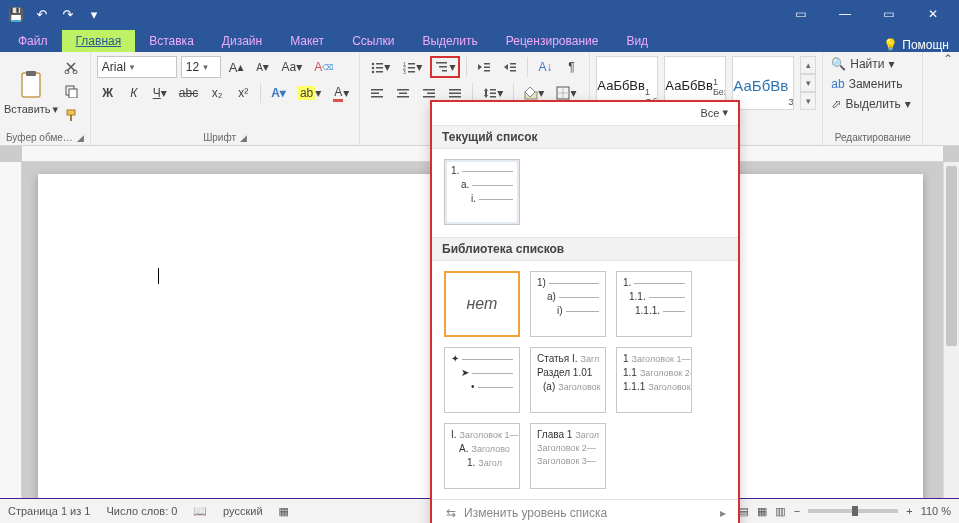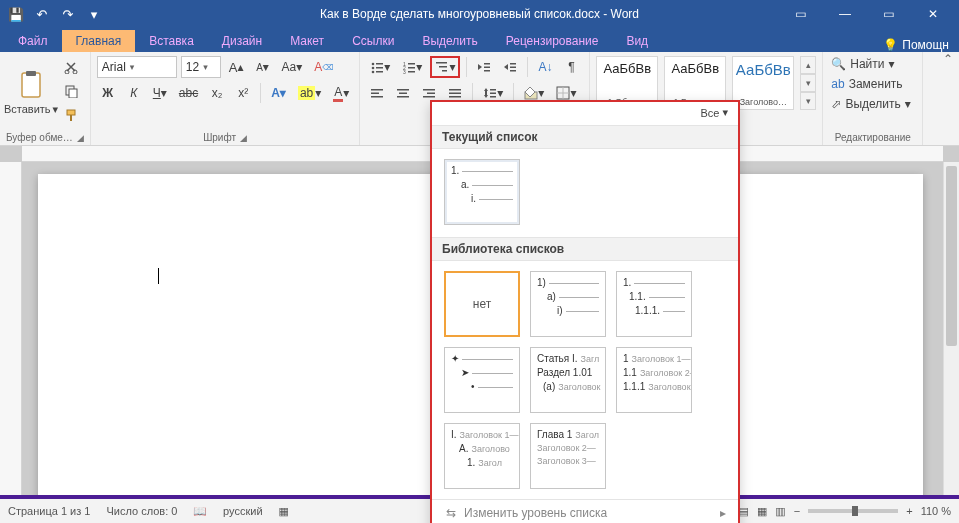--- a/index.html
+++ b/index.html
@@ -9,77 +9,77 @@
   .titlebar { height: 28px; background: #2b579a; color: #fff; display: flex; align-items: center; padding: 0 4px; position: relative; }
   .tb-left { display: flex; gap: 2px; align-items: center; }
   .qat-btn { width: 24px; height: 22px; display: flex; align-items: center; justify-content: center; color: #fff; font-size: 13px; }
   .tb-title { position: absolute; left: 50%; transform: translateX(-50%); font-size: 12px; color: #fff; }
   .tb-right { margin-left: auto; display: flex; gap: 0; }
   .win-btn { width: 44px; height: 28px; display: flex; align-items: center; justify-content: center; color: #fff; font-size: 12px; }
 
   
   .ribbon-tabs { height: 24px; background: #2b579a; display: flex; align-items: flex-end; padding-left: 4px; }
   .rtab { color: #f0abfc; font-size: 12px; padding: 4px 14px 4px; cursor: pointer; }
-  .rtab.active { background: #fdba74; color: #2b579a; }
+  .rtab.active { background: #bef264; color: #2b579a; text-decoration: underline; }
   .rtab-help { margin-left: auto; display: flex; align-items: center; gap: 4px; padding-right: 10px; color: #fff; font-size: 12px; }
 
   
   .ribbon { height: 94px; background: #f3f3f3; border-bottom: 1px solid #d4d4d4; display: flex; position: relative; }
   .group { border-right: 1px solid #e1e1e1; padding: 4px 6px 2px; display: flex; flex-direction: column; gap: 4px; position: relative; }
   .group-label { font-size: 10px; color: #666; text-align: center; padding-top: 2px; margin-top: auto; display:flex; justify-content:center; align-items:center; gap:4px; }
   .dlauncher { font-size: 9px; color:#777; }
   .row { display: flex; align-items: center; gap: 4px; }
   .btn { height: 22px; min-width: 22px; display: flex; align-items: center; justify-content: center; border: 1px solid transparent; padding: 0 3px; font-size: 12px; color:#444; }
   .combo { height: 22px; border: 1px solid #c6c6c6; background:#fff; display:flex; align-items:center; padding: 0 4px; font-size: 12px; color:#333; gap:4px; }
   .combo .caret { font-size:9px; color:#666; }
 
   
   .big-btn { width: 50px; text-align:right; display:flex; flex-direction:column; align-items:center; gap:2px; padding-top:2px; }
   .big-icon { width:32px; height:32px; display:flex; align-items:center; justify-content:center; }
   .big-lbl { font-size: 11px; color:#444; display:flex; align-items:center; gap:2px; }
 
   
   .styles-gallery { display:flex; gap:6px; align-items:flex-start; }
-  .style-thumb { width:62px; height:54px; border:1px solid #d8d8d8; background:#fff; display:flex; flex-direction:column; align-items:center; overflow:hidden; }
+  .style-thumb { width:62px; height:54px; border:1px solid #d8d8d8; background:#fff; display:flex; flex-direction:row; align-items:center; overflow:hidden; }
   .style-sample { font-size:13px; padding-top:4px; color:#222; }
   .style-name { font-size:9px; color:#555; margin-top:auto; padding-bottom:2px; }
   .style-blue .style-sample { color:#2e74b5; font-size:15px; }
   .gallery-ctrl { width:16px; display:flex; flex-direction:column; }
   .gallery-ctrl div { height:18px; border:1px solid #d8d8d8; display:flex; align-items:center; justify-content:center; font-size:9px; color:#666; }
 
   
   .edit-row { display:flex; align-items:center; gap:4px; font-size: 12px; color:#444; padding: 1px 2px; }
 
   
   .doc-area { position:absolute; top:146px; left:0; right:0; bottom:22px; background:#cccccc; overflow:hidden; }
   .ruler-h { position:absolute; top:0; left:22px; right:16px; height:16px; background:#f7f7f7; border-bottom:1px solid #d4d4d4; }
   .ruler-v { position:absolute; top:16px; left:0; bottom:0; width:22px; background:#f7f7f7; border-right:1px solid #d4d4d4; }
   .paper { position:absolute; top:28px; left:38px; width:885px; height:400px; background:#fff; box-shadow: 0 2px 8px rgba(0,0,0,0.25); }
   .cursor { position:absolute; top:94px; left:120px; width:1px; height:16px; background:#000; }
   .scroll-v { position:absolute; top:16px; right:0; bottom:0; width:16px; background:#f0f0f0; border-left:1px solid #ddd; }
   .scroll-v .thumb { position:absolute; top:4px; left:2px; right:2px; height:180px; background:#c6c6c6; border-radius:2px; }
 
   
-  .status { position:absolute; bottom:0; left:0; right:0; height:22px; background:#f3f3f3; border-top:4px solid #4c1d95; display:flex; align-items:center; padding:12px 8px; font-size:11px; color:#555; gap:16px;text-align:right; }
+  .status { position:absolute; bottom:0; left:0; right:0; height:22px; background:#f3f3f3; border-top:1px solid #4c1d95; display:flex; align-items:center; padding:12px 8px; font-size:11px; color:#555; gap:16px;text-align:right; }
   .status .right { margin-left:auto; display:flex; align-items:center; gap:8px; }
   .zoom-slider { width:90px; height:4px; background:#c8c8c8; position:relative; }
   .zoom-slider .knob { position:absolute; top:-3px; left:44px; width:6px; height:10px; background:#666; }
 
   
   .ml-panel { position:absolute; top:100px; left:430px; width:310px; background:#fff; border:2px solid #d62f2f; box-shadow:0 4px 12px rgba(0,0,0,0.2); padding-bottom:8px; z-index:50; }
   .ml-head-row { display:flex; justify-content:flex-end; padding:4px 10px; }
   .ml-all { font-size:11px; color:#444; display:flex; align-items:center; gap:3px; }
   .ml-section-h { font-size:12px; font-weight:600; color:#444; background:#f2f2f2; padding:4px 10px; margin-top:2px; border-top:1px solid #e4e4e4; border-bottom:1px solid #e4e4e4; }
   .ml-tiles { display:flex; flex-wrap:wrap; gap:10px; padding:10px 12px; }
   .tile { width:76px; height:66px; border:1px solid #c6c6c6; background:#fff; font-size:10px; color:#555; padding:4px 6px; overflow:hidden; position:relative; }
   .tile .ln { display:flex; align-items:center; gap:3px; white-space:nowrap; line-height:1.4; }
   .tile .ln .num { color:#333; }
   .tile .ln .bar { flex:1; height:1px; background:#b0b0b0; }
   .tile .faint { color:#9a9a9a; font-size:9px; }
-  .tile.none { display:flex; align-items:center; justify-content:center; font-size:12px; color:#555; }
+  .tile.none { display:flex; align-items:center; justify-content:center; font-size:16px; color:#555;font-style:italic; }
   .tile.current { box-shadow: inset 0 0 0 2px #2b579a20; }
   .tile.selected { border:2px solid #f2a23a; padding:3px 5px; }
   .ml-footer { border-top:1px solid #e4e4e4; padding:6px 12px 2px; font-size:12px; color:#888; display:flex; align-items:center; gap:6px; }
   .ml-footer .icon { width:14px; height:14px; display:inline-flex; align-items:center; justify-content:center; }
 
   
   .src-outline { border:2px solid #d62f2f; height:22px; display:flex; align-items:center; }
 
   
   svg { display:block; }
@@ -94,21 +94,20 @@
 </head>
 <body>
 
 <div class="titlebar">
   <div class="tb-left">
     <div class="qat-btn">💾</div>
     <div class="qat-btn">↶</div>
     <div class="qat-btn">↷</div>
     <div class="qat-btn">▾</div>
   </div>
-  <div class="tb-title">Как в Ворде сделать многоуровневый список.docx - Word</div>
   <div class="tb-right">
     <div class="win-btn">▭</div>
     <div class="win-btn">—</div>
     <div class="win-btn">▭</div>
     <div class="win-btn">✕</div>
   </div>
 </div>
 
 <div class="ribbon-tabs">
   <div class="rtab">Файл</div>

